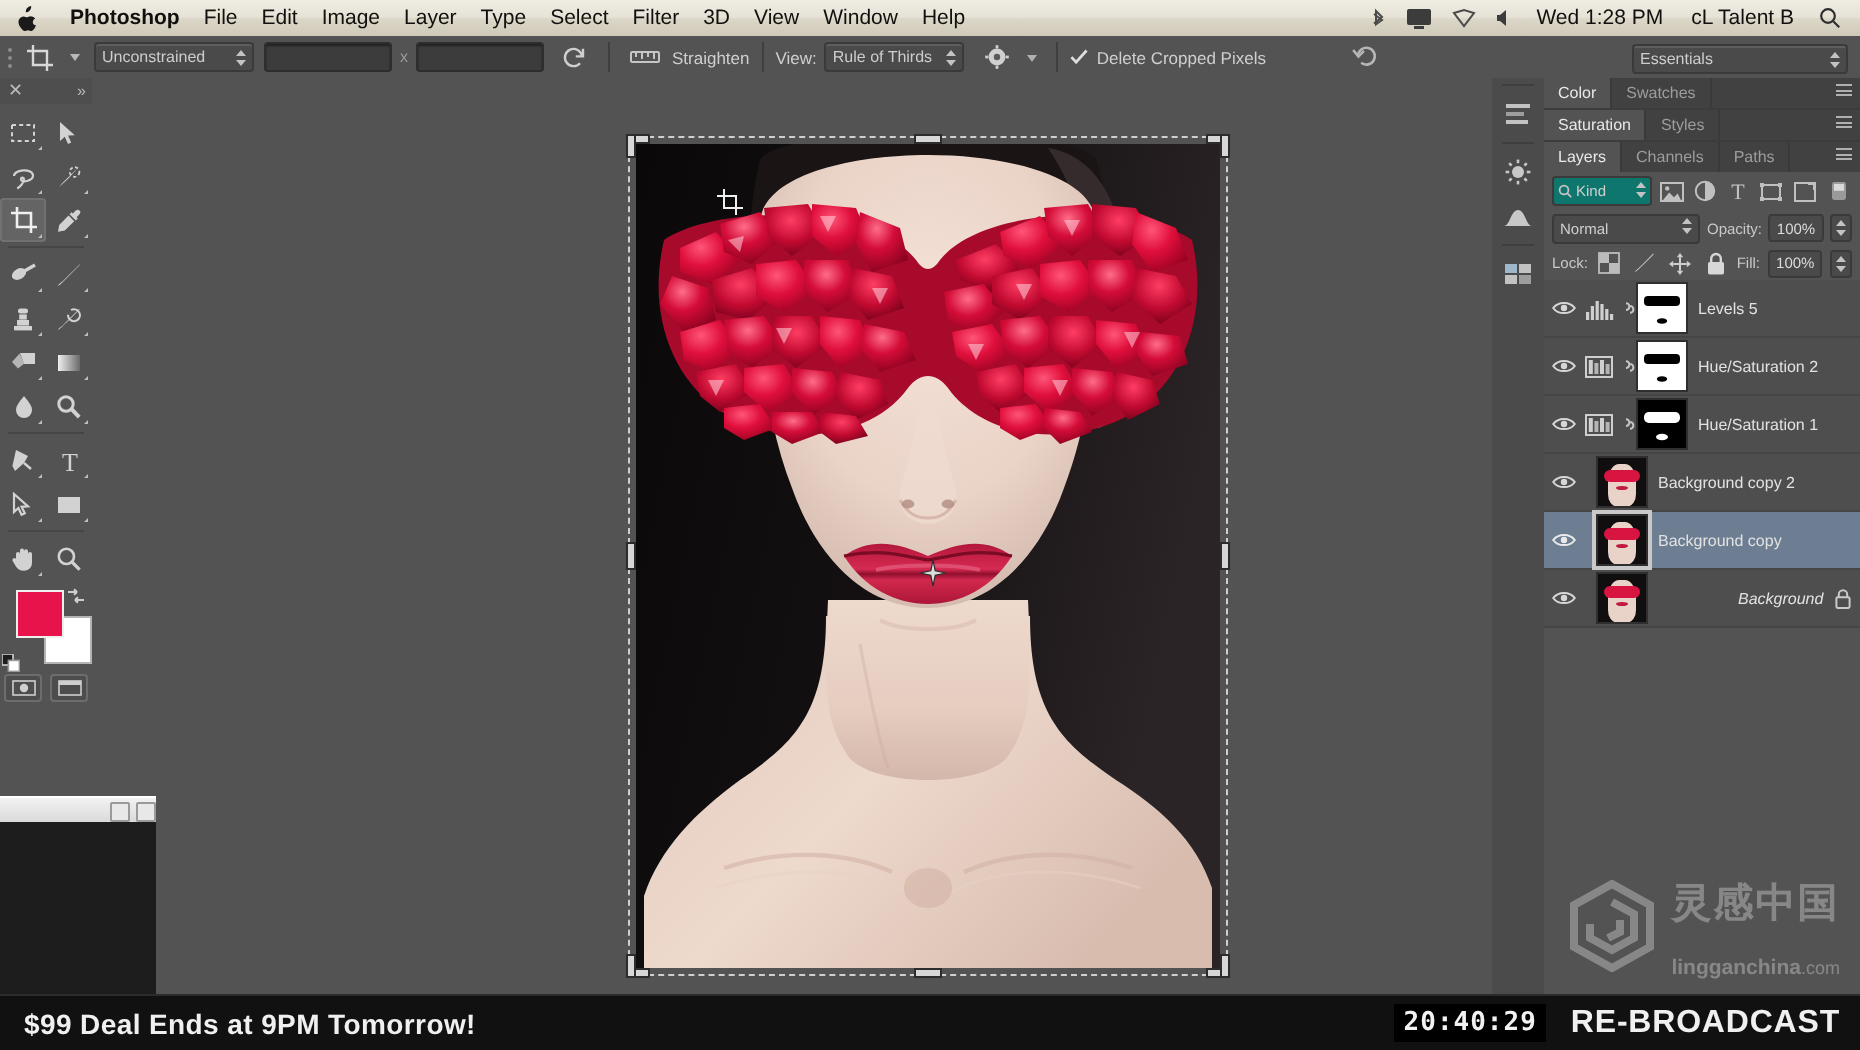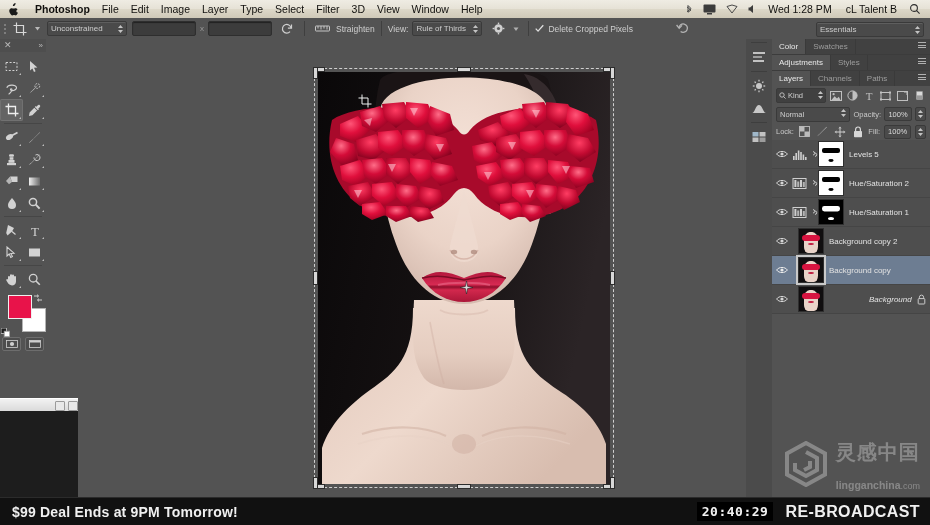--- a/index.html
+++ b/index.html
@@ -72,21 +72,21 @@
 
   .dock{position:absolute;left:772px;top:39px;width:158px;height:459px;background:#535353;}
   .panelgroup{background:#4a4a4a;border-bottom:1px solid #3c3c3c;}
   .tabrow{display:flex;align-items:stretch;height:15px;background:#414141;position:relative;}
   .tab{padding:0 7px;display:flex;align-items:center;font-size:8px;color:#9d9d9d;border-right:1px solid #3a3a3a;white-space:nowrap;}
   .tab.sel{background:#535353;color:#e8e8e8;}
   .tabmenu{position:absolute;right:4px;top:3px;display:flex;flex-direction:column;gap:1.5px;}
   .tabmenu i{display:block;width:8px;height:1px;background:#b0b0b0;}
   .panelbody{background:#535353;}
   .filtrow{display:flex;align-items:center;height:19px;padding:0 4px;gap:3px;}
-  .kinddd{width:45px;height:13px;background:#404040;border:1px solid #3a3a3a;border-radius:2px;display:flex;align-items:center;padding:0 2px;font-size:7.5px;color:#cfcfcf;}
+  .kinddd{width:45px;height:13px;background:#0f766e;border:1px solid #3a3a3a;border-radius:2px;display:flex;align-items:center;padding:0 2px;font-size:7.5px;color:#cfcfcf;}
   .ficon{width:14px;height:14px;display:flex;align-items:center;justify-content:center;}
   .blendrow{display:flex;align-items:center;height:18px;padding:0 4px;gap:3px;}
   .blenddd{flex:1;height:13px;background:#4a4a4a;border:1px solid #3a3a3a;border-radius:2px;display:flex;align-items:center;padding:0 3px;font-size:7.5px;color:#cfcfcf;}
   .opl{font-size:7.5px;color:#c9c9c9;white-space:nowrap;}
   .opv{width:26px;height:12px;background:#4a4a4a;border:1px solid #3a3a3a;border-radius:2px;font-size:7.5px;color:#dcdcdc;display:flex;align-items:center;justify-content:center;}
   .stepper{width:9px;height:12px;background:#4a4a4a;border:1px solid #3a3a3a;border-radius:2px;display:flex;align-items:center;justify-content:center;}
   .lockrow{display:flex;align-items:center;height:17px;padding:0 4px;gap:4px;}
   .layerlist{background:#4e4e4e;}
   .layer{height:28px;display:flex;align-items:center;padding:0 2px;border-bottom:1px solid #454545;position:relative;}
   .layer.sel{background:#6d7d92;}
@@ -739,21 +739,21 @@
         <span class="tabmenu">
             <i></i>
             <i></i>
             <i></i>
           </span>
       </div>
     </div>
 
     <div class="panelgroup">
       <div class="tabrow">
-        <span class="tab sel">Adjustments</span>
+        <span class="tab sel">Saturation</span>
         <span class="tab">Styles</span>
         <span class="tabmenu">
             <i></i>
             <i></i>
             <i></i>
           </span>
       </div>
     </div>
 
     <div class="panelgroup" style="border-bottom:none;">

